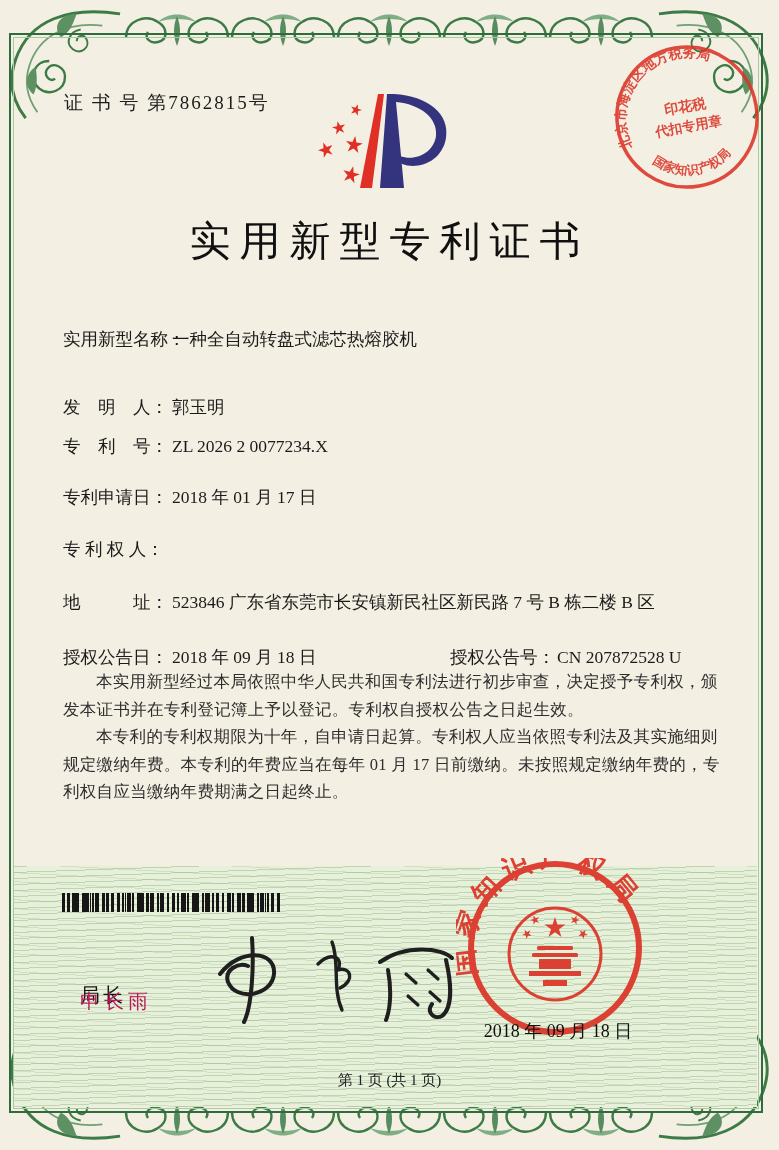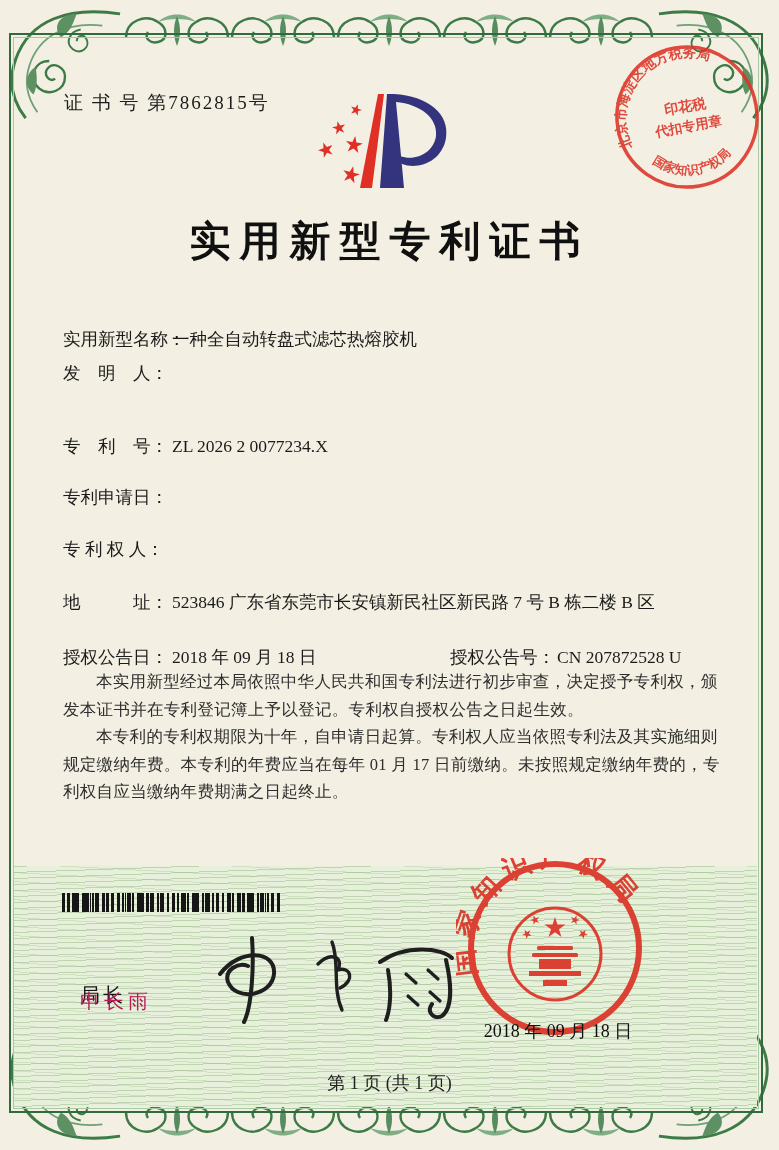--- a/index.html
+++ b/index.html
@@ -11,21 +11,21 @@
   #frame-inner{left:2px;top:2px;right:2px;bottom:2px;position:absolute;border:1px solid #a9c8a4;}
   
   #green-band{left:13px;top:866px;width:744px;height:241px;
     background-color:#e6f0da;
     background-image:
       repeating-linear-gradient(178deg, rgba(125,170,105,.38) 0 1px, rgba(0,0,0,0) 1px 6px),
       repeating-linear-gradient(183deg, rgba(125,170,105,.22) 0 1px, rgba(0,0,0,0) 1px 9px);}
   
   #cert-no{left:64px;top:90px;font-size:19px;letter-spacing:2px;color:#1d1d1d;}
   
-  #title{left:0;top:214px;width:779px;text-align:center;font-size:41px;font-weight:700;
+  #title{left:0;top:214px;width:779px;text-align:center;font-size:41px;font-weight:400;
          letter-spacing:9px;color:#101010;}
   
   .row{position:absolute;left:63px;width:660px;font-size:17.5px;color:#1b1b1b;line-height:28px;}
   .row .lbl{display:inline-block;}
   .row .val{position:absolute;left:109px;top:0;width:545px;}
   #row-5 .val{width:500px;}
   #row-6 .lbl2{position:absolute;left:387px;top:0;}
   #row-6 .val2{position:absolute;left:494px;top:0;}
   
   #body-text{left:63px;top:668px;width:658px;font-size:16.5px;line-height:27.5px;color:#2e2e2e;}
@@ -34,21 +34,21 @@
   #barcode{left:62px;top:893px;width:218px;height:19px;
     background-image:
       repeating-linear-gradient(90deg,#161616 0 2px,rgba(0,0,0,0) 2px 5px),
       repeating-linear-gradient(90deg,#161616 0 1px,rgba(0,0,0,0) 1px 7px),
       repeating-linear-gradient(90deg,#161616 0 3px,rgba(0,0,0,0) 3px 11px);}
   
   #director-title{left:80px;top:942px;font-size:20px;letter-spacing:3px;color:#141414;margin-top:40px;}
   #director-name{left:80px;top:988px;font-size:20px;letter-spacing:4px;color:#be185d;}
   
   #seal-date{left:458px;top:1019px;width:200px;text-align:center;font-size:18px;color:#111;}
-  #footer{left:0;top:1071px;width:779px;text-align:center;font-size:18px;color:#222;}
+  #footer{left:0;top:1071px;width:779px;text-align:center;font-size:15px;color:#222;}
   svg{display:block;}
 </style>
 </head>
 <body>
 
 <svg width="0" height="0" style="position:absolute">
   <defs>
     <path id="star" d="M0,-1 L0.224,-0.309 L0.951,-0.309 L0.363,0.118 L0.588,0.809 L0,0.382 L-0.588,0.809 L-0.363,0.118 L-0.951,-0.309 L-0.224,-0.309 Z"></path>
     <g id="motif">
       <path d="M2,32 C2,14 22,8 34,16 C44,22 44,34 34,36 C26,38 20,32 24,26" fill="none" stroke="#3c7a46" stroke-width="2.4"></path>
@@ -129,29 +129,31 @@
   <text x="0" y="-6" text-anchor="middle" font-size="14" font-weight="700" fill="#dc3427">印花税</text>
   <text x="0" y="14" text-anchor="middle" font-size="13.5" font-weight="700" fill="#dc3427">代扣专用章</text>
 </svg>
 
 <div class="abs" id="title">实用新型专利证书</div>
 
 <div class="row" id="row-0" style="top:325px">
   <span class="lbl">实用新型名称：</span>
   <span class="val">一种全自动转盘式滤芯热熔胶机</span>
 </div>
-<div class="row" id="row-1" style="top:359px">
+<div class="row" id="row-1" style="top:393px">
   <span class="lbl">发　明　人：</span>
+  <span class="val">郭玉明</span>
 </div>
 <div class="row" id="row-2" style="top:432px">
   <span class="lbl">专　利　号：</span>
   <span class="val">ZL 2026 2 0077234.X</span>
 </div>
 <div class="row" id="row-3" style="top:483px">
   <span class="lbl">专利申请日：</span>
+  <span class="val">2018 年 01 月 17 日</span>
 </div>
 <div class="row" id="row-4" style="top:535px">
   <span class="lbl">专 利 权 人：</span>
 </div>
 <div class="row" id="row-5" style="top:588px">
   <span class="lbl">地　　　址：</span>
   <span class="val">523846 广东省东莞市长安镇新民社区新民路 7 号 B 栋二楼 B 区</span>
 </div>
 <div class="row" id="row-6" style="top:643px">
   <span class="lbl">授权公告日：</span>

